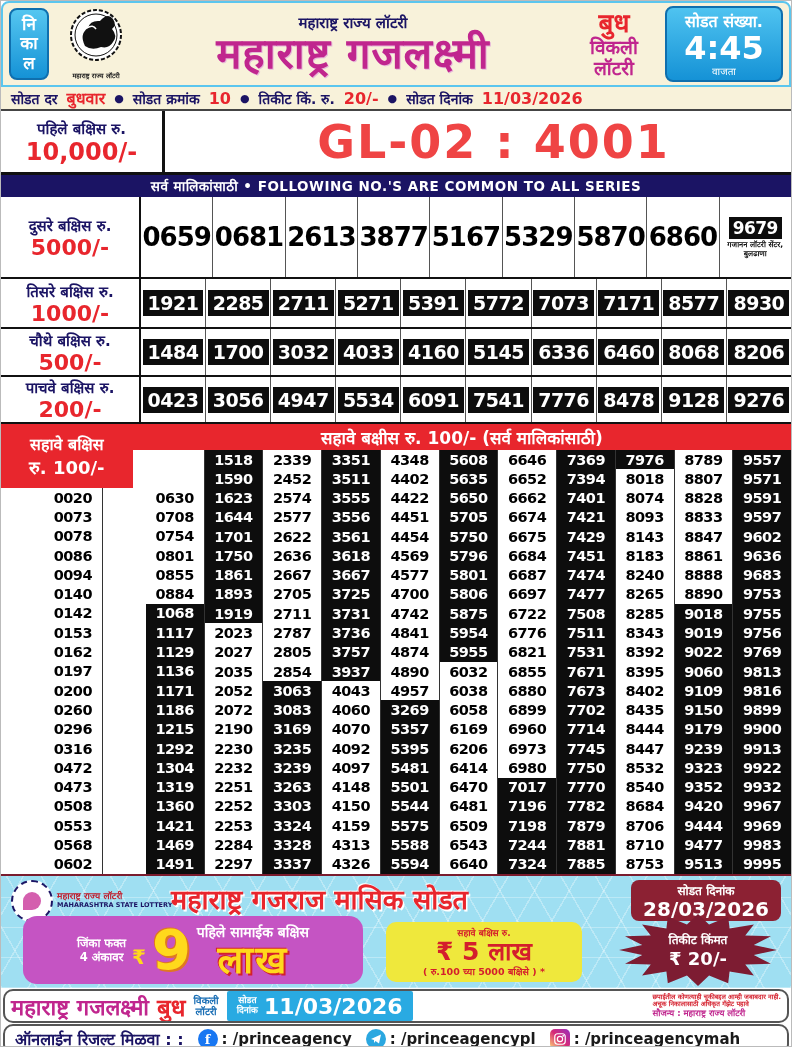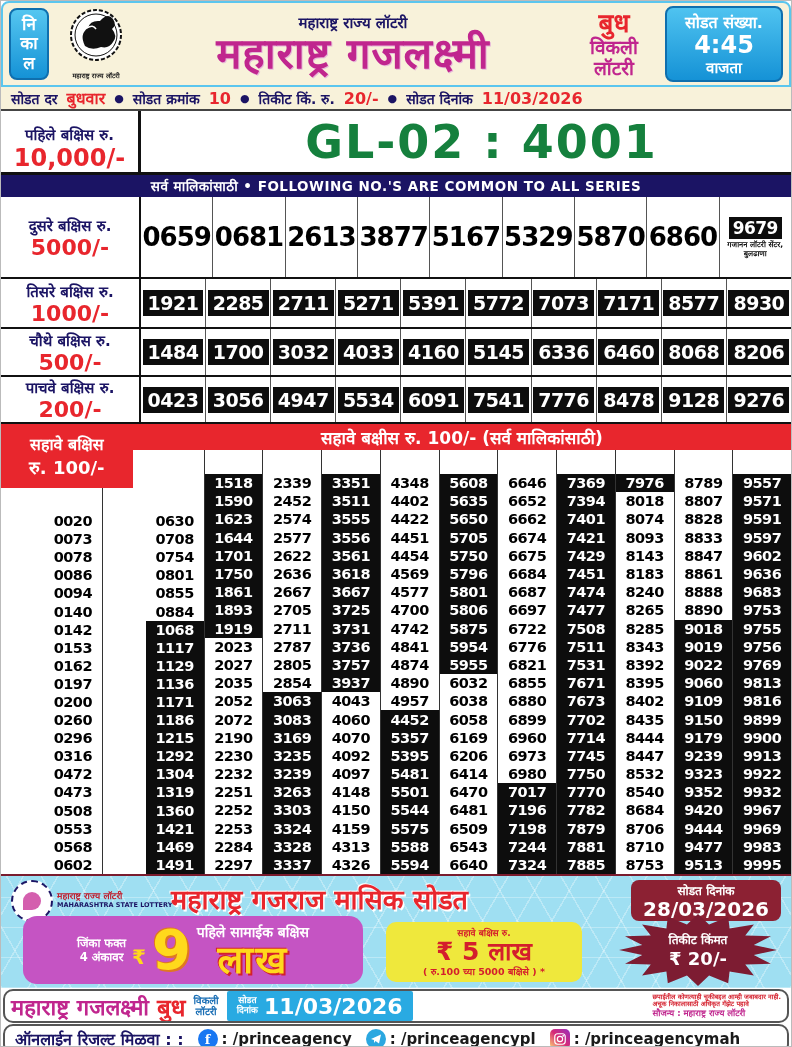--- a/index.html
+++ b/index.html
@@ -13,35 +13,35 @@
   .emblem svg { display: block; }
   .emblem-caption { font-size: 6.5px; font-weight: bold; color: #222; margin-top: 1px; }
   .title-block { flex: 1; text-align: center; }
   .brand-small { color: #1b1464; font-weight: bold; font-size: 15px; }
   .main-title { color: #c0268e; font-weight: 800; font-size: 42px; line-height: 1.05; letter-spacing: 1px; text-shadow: 1px 1px 0 #e7b8d9; }
   .day-block { width: 86px; text-align: center; line-height: 1.1; }
   .day-big { color: #e8262d; font-weight: 800; font-size: 26px; }
   .day-sub { color: #c0268e; font-weight: 800; font-size: 19px; }
   .time-box { width: 118px; height: 76px; background: linear-gradient(#4fc3f0,#1592d6); border: 2px solid #0f6fae; border-radius: 8px; color: #fff; text-align: center; display: flex; flex-direction: column; justify-content: center; }
   .time-label { font-size: 16px; font-weight: bold; }
-  .time-big { font-size: 24px; font-weight: 800; line-height: 1; }
-  .time-suffix { font-size: 15px; font-weight: bold; }
+  .time-big { font-size: 32px; font-weight: 800; line-height: 1; }
+  .time-suffix { font-size: 10px; font-weight: normal; }
 
   
   .info-bar { height: 24px; background: #f8f2da; border-bottom: 2px solid #444; display: flex; align-items: center; padding: 0 10px; gap: 9px; }
   .ib-label { color: #1b1464; font-weight: 800; font-size: 14px; }
   .ib-value { color: #e8262d; font-weight: 800; font-size: 16px; }
   .bullet { color: #1b1464; font-size: 11px; }
 
   
   .first-row { height: 64px; display: flex; border-bottom: 3px solid #111; }
-  .first-label { width: 140px; border-right: 3px solid #111; display: flex; flex-direction: column; align-items: center; justify-content: flex-end; }
+  .first-label { width: 164px; border-right: 3px solid #111; display: flex; flex-direction: column; align-items: center; justify-content: center; }
   .fl-name { color: #1b1464; font-weight: 800; font-size: 15px; }
   .fl-amt { color: #e8262d; font-weight: 800; font-size: 24px; }
-  .gl-number { flex: 1; display: flex; align-items: center; justify-content: center; font-size: 46px; font-weight: 800; color: #15803d; letter-spacing: 2px; margin-left: 31px; }
+  .gl-number { flex: 1; display: flex; align-items: center; justify-content: center; font-size: 46px; font-weight: 800; color: #ef4444; letter-spacing: 2px; margin-left: 31px; }
 
   
   .navy-banner { height: 22px; background: #1b1464; color: #fff; font-weight: 800; font-size: 13.5px; display: flex; align-items: center; justify-content: center; letter-spacing: .5px; }
 
   
   .prize-row { display: flex; border-bottom: 2px solid #111; }
   .prize-row-0 { height: 82px; }
   .prize-row-1 { height: 50px; }
   .prize-row-2 { height: 48px; }
   .prize-row-3 { height: 47px; }
@@ -56,21 +56,21 @@
   .wnum { background: #0d0d0d; color: #fff; font-weight: 800; font-size: 17px; padding: 1px 4px; letter-spacing: -0.5px; }
   .wseller { font-size: 7.5px; font-weight: bold; color: #111; text-align: center; line-height: 1.2; margin-top: 1px; padding: 0 1px; }
 
   
   .sixth { position: relative; height: 452px; border-bottom: 2px solid #7a1c2e; }
   .sixth-left { position: absolute; left: 0; top: 0; width: 16.667%; height: 64px; background: #e8262d; color: #fff; display: flex; flex-direction: column; align-items: center; justify-content: center; z-index: 2; }
   .sl-1 { font-size: 16px; font-weight: 800; }
   .sl-2 { font-size: 18px; font-weight: 800; }
   .sixth-banner { position: absolute; left: 16.667%; top: 0; right: 0; height: 26px; background: #e8262d; color: #fff; font-weight: 800; font-size: 17px; display: flex; align-items: center; justify-content: center; z-index: 2; }
   .sixth-cols { display: flex; height: 100%; }
-  .scol { flex: 1; border-right: 1px solid #333; display: flex; flex-direction: column; margin-top: 24px; }
+  .scol { flex: 1; border-right: 1px solid #333; display: flex; flex-direction: column; }
   .scol:last-child { border-right: none; }
   .scol.short { padding-top: 64px; padding-left: 43px; }
   .scol.tall { padding-top: 26px; }
   .scell { flex: 1; display: flex; align-items: center; justify-content: center; font-size: 14.5px; font-weight: 800; letter-spacing: -0.5px; }
   .scell.dark { background: #0d0d0d; color: #fff; }
   .scell.light { background: #fff; color: #000; }
 
   
   .ad { position: relative; height: 112px; background-color: #9fdff2;
     background-image: repeating-linear-gradient(60deg, rgba(255,255,255,.3) 0 1.5px, transparent 1.5px 30px),
@@ -466,21 +466,21 @@
           <div class="scell light">4451</div>
           <div class="scell light">4454</div>
           <div class="scell light">4569</div>
           <div class="scell light">4577</div>
           <div class="scell light">4700</div>
           <div class="scell light">4742</div>
           <div class="scell light">4841</div>
           <div class="scell light">4874</div>
           <div class="scell light">4890</div>
           <div class="scell light">4957</div>
-          <div class="scell dark">4452</div>
+          <div class="scell dark">3269</div>
           <div class="scell dark">5357</div>
           <div class="scell dark">5395</div>
           <div class="scell dark">5481</div>
           <div class="scell dark">5501</div>
           <div class="scell dark">5544</div>
           <div class="scell dark">5575</div>
           <div class="scell dark">5588</div>
           <div class="scell dark">5594</div>
         </div>
         <div class="scol tall">

